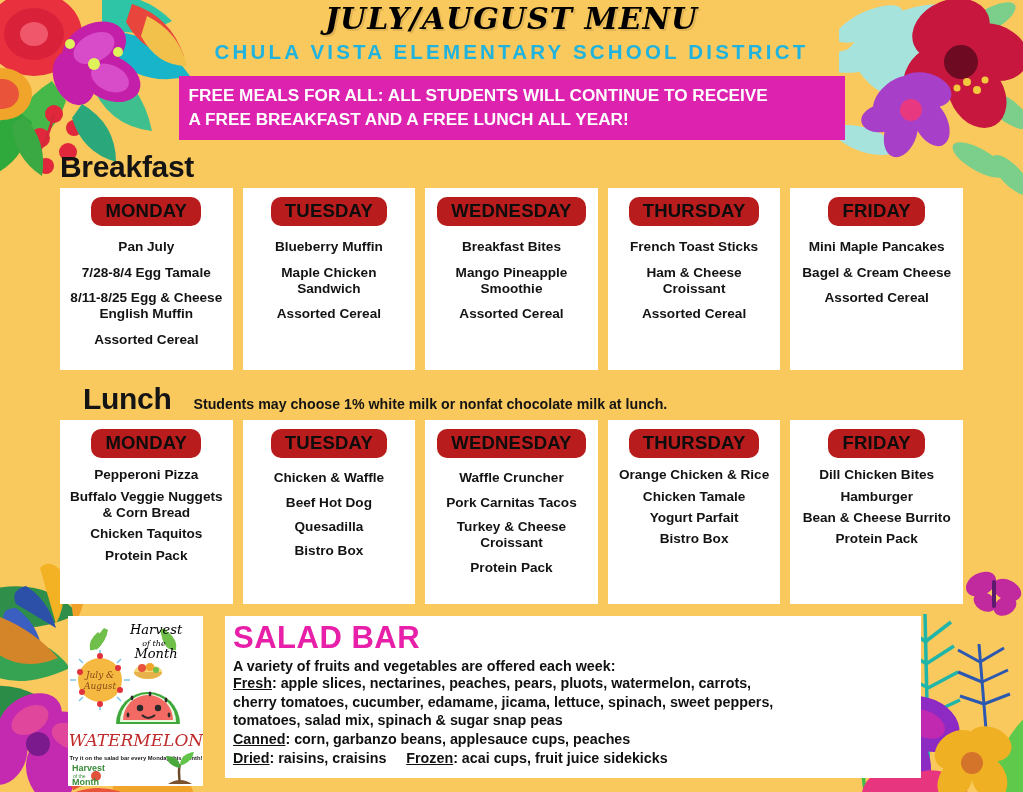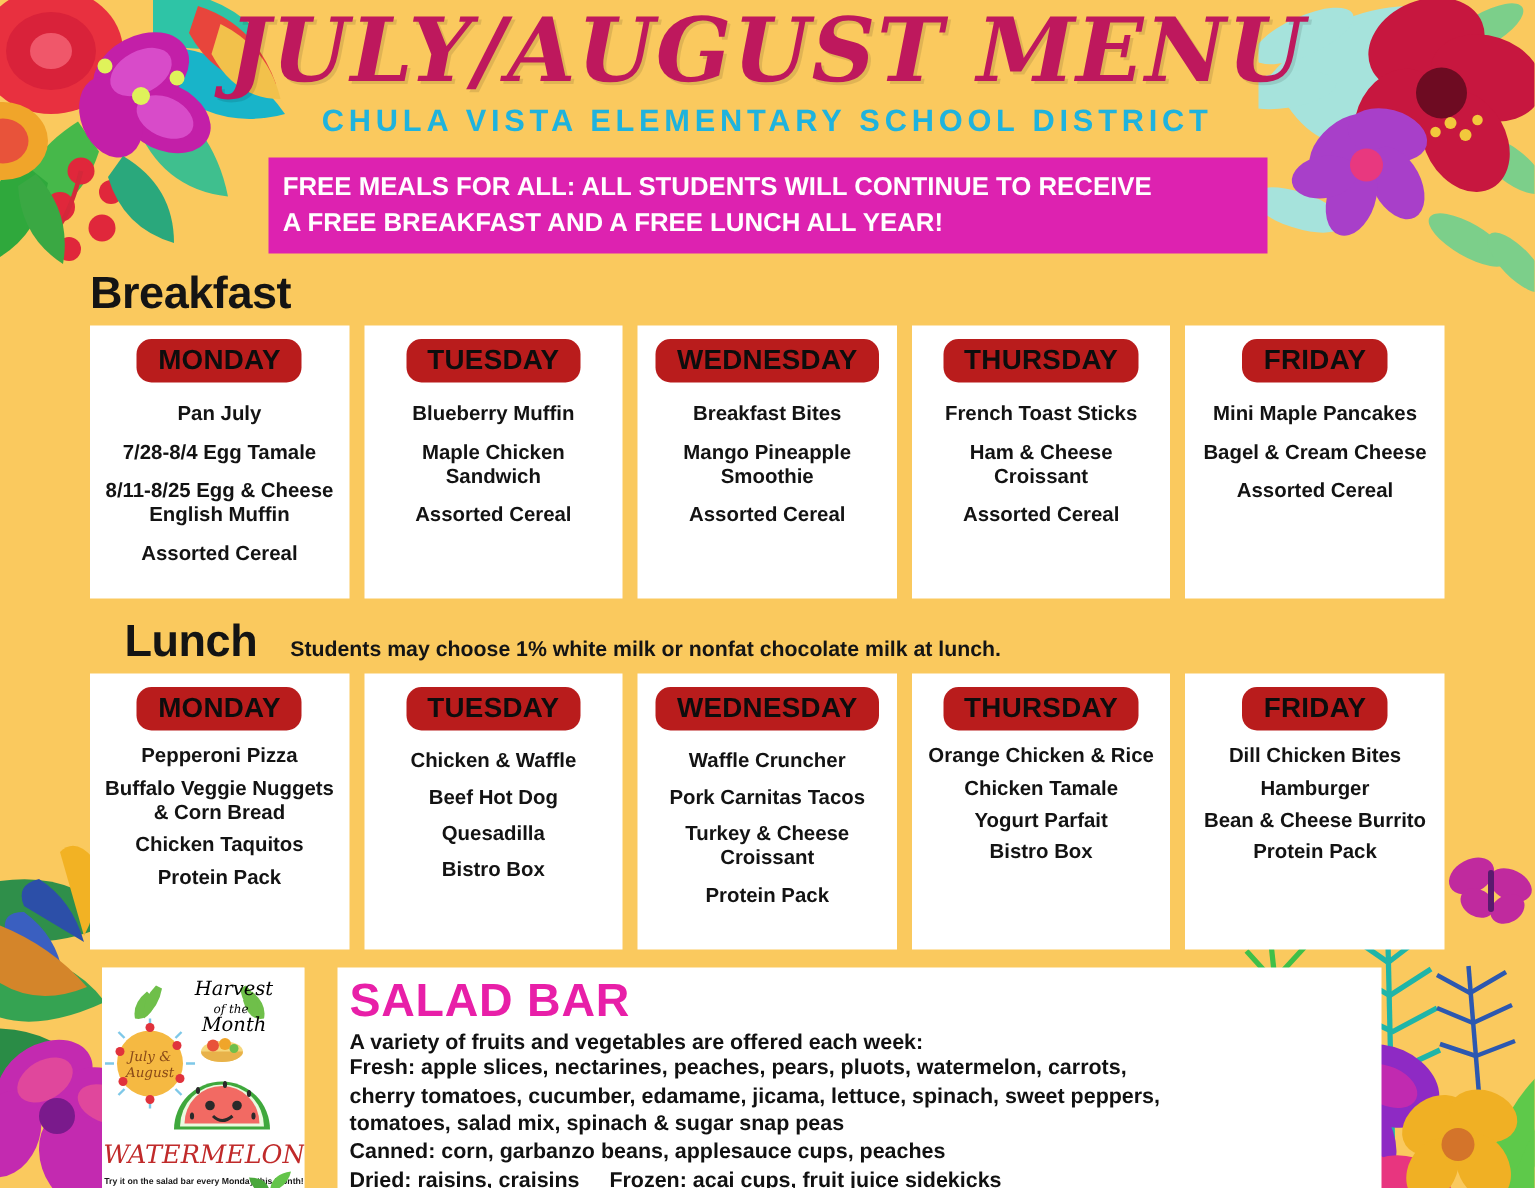--- a/index.html
+++ b/index.html
@@ -15,22 +15,22 @@
   #deco-tl { left:-18px; top:-14px; width:230px; height:215px; }
   #deco-tr { right:-6px;  top:-10px; width:190px; height:215px; }
   #deco-bl { left:-14px;  bottom:-8px; width:215px; height:240px; }
   #deco-br { right:-6px;  bottom:-4px; width:200px; height:230px; }
 
   
   .header { position:relative; z-index:3; text-align:center; padding-top:4px; }
   .title-main {
     font-family:"DejaVu Serif", serif;
     font-style:italic; font-weight:bold;
-    font-size:59px; letter-spacing:1px;
-    color:#be185d;
+    font-size:30px; letter-spacing:1px;
+    color:#000000;
     line-height:1.0;
     text-shadow: 2px 2px 0 rgba(0,0,0,0.10);
   }
   .title-sub {
     font-family:"Liberation Sans", sans-serif;
     font-weight:bold; font-size:20.5px;
     letter-spacing:3.2px;
     color:#1fb3dd;
     margin-top:6px;
   }
@@ -133,21 +133,21 @@
     line-height:1.05;
   }
   .salad-lead {
     font-size:14.3px; font-weight:bold; color:#111;
     margin-top:3px;
   }
   .salad-line {
     font-size:14.3px; font-weight:bold; color:#111;
     line-height:1.24; margin-top:1px;
   }
-  .u { }
+  .u { text-decoration:underline; }
   
   .hv-script { font-family:"DejaVu Serif", serif; font-style:italic; color:#f07a3a; }
 </style>
 </head>
 <body>
 
 <svg class="deco" id="deco-tl" viewBox="0 0 230 215">
   <g>
     <path d="M120 10 q40 -5 70 25 q-35 20 -70 5 z" fill="#2ec4a6"></path>
     <path d="M130 45 q50 5 78 45 q-45 12 -80 -20 z" fill="#18b4c9"></path>

